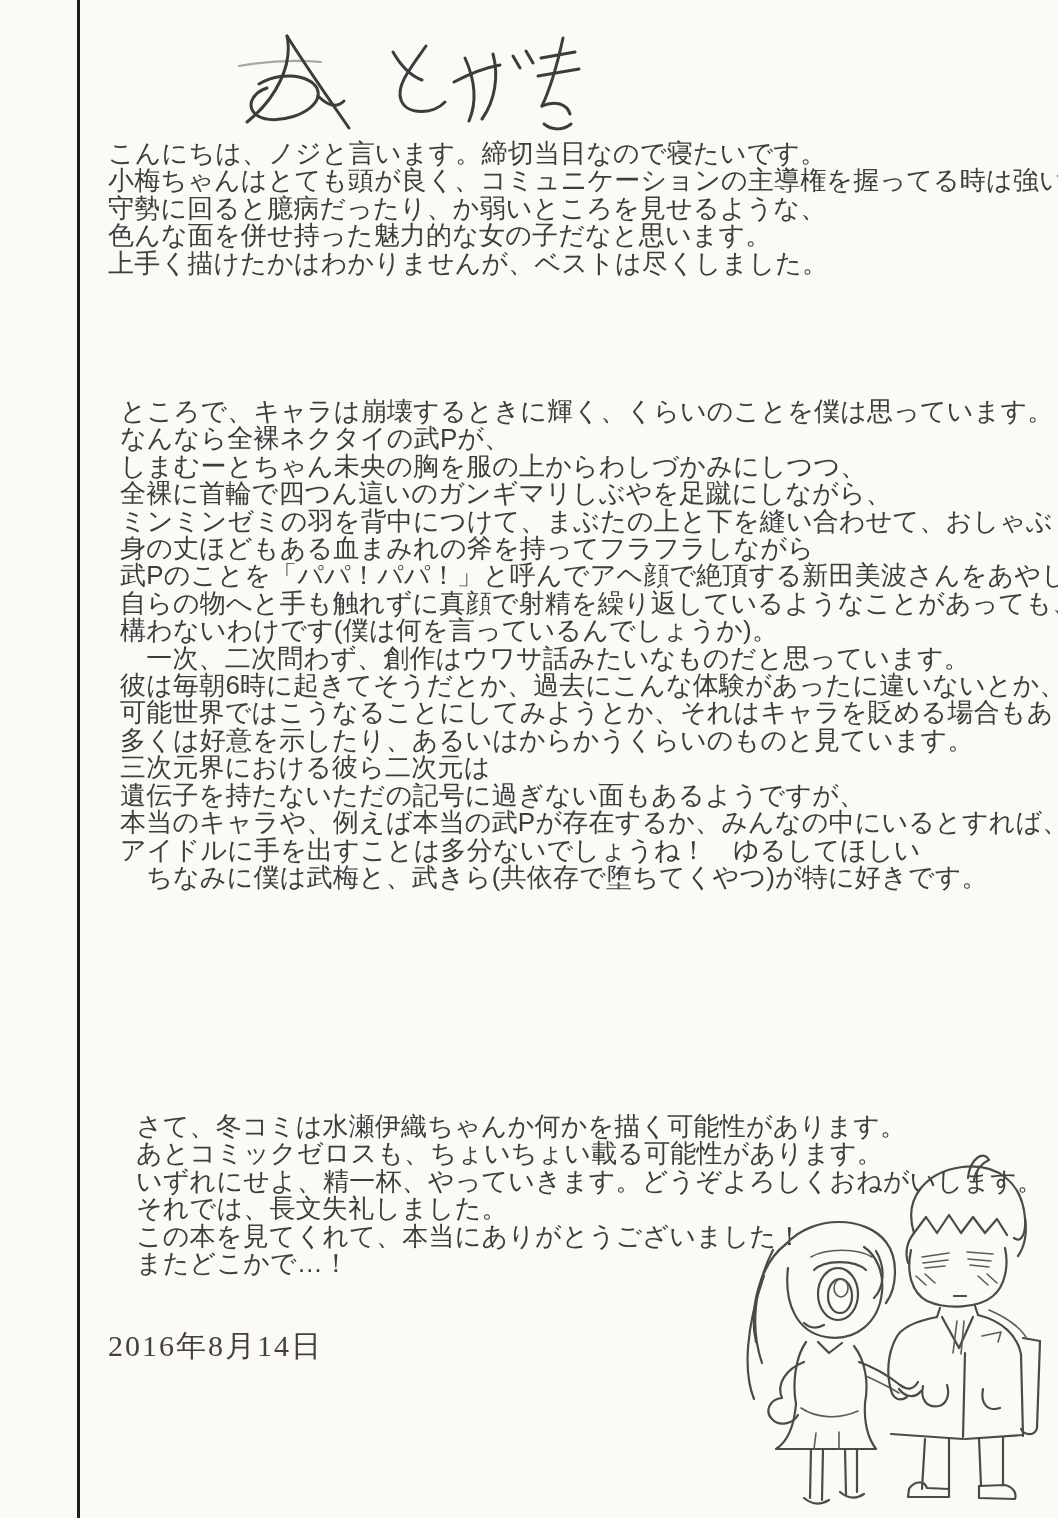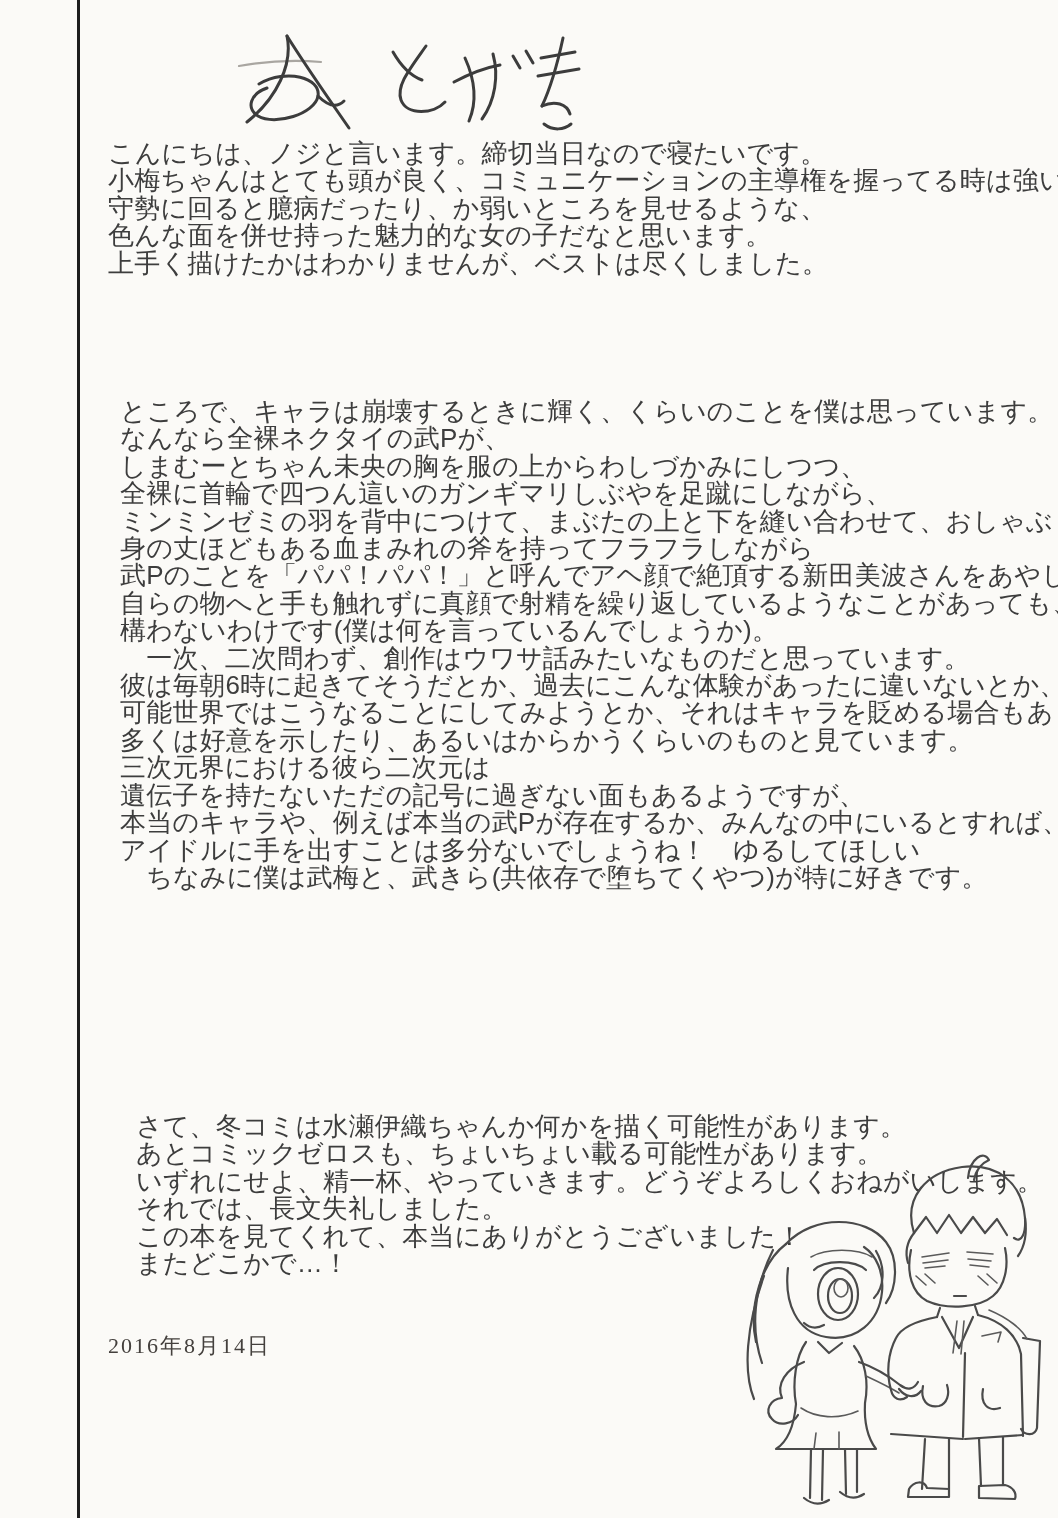--- a/index.html
+++ b/index.html
@@ -22,21 +22,21 @@
     white-space:pre;letter-spacing:0.2px;
   }
   .p1{top:140px;}
   .p2{top:308px;}
   .p3{top:398px;margin-left:12px;}
   .p4{top:943px;}
   .p5{top:1113px;margin-left:28px;}
   .colophon{
     position:absolute;left:108px;top:1330px;
     font-family:"Liberation Serif","DejaVu Serif",serif;
-    font-size:22px;line-height:32.5px;color:#44403d;
+    font-size:30px;line-height:32.5px;color:#44403d;
     letter-spacing:2px;
   }
   .colophon div{white-space:pre;}
   .sketch-wrap{position:absolute;left:726px;top:1136px;width:330px;height:380px;}
   .sketch-wrap svg{display:block;width:100%;height:100%;}
   .ink{stroke:#4a4a4a;stroke-width:2.2;fill:none;stroke-linecap:round;stroke-linejoin:round;}
   .ink-thin{stroke:#5a5a5a;stroke-width:1.6;fill:none;stroke-linecap:round;stroke-linejoin:round;}
   .hand{stroke:#3c3c3c;stroke-width:3;fill:none;stroke-linecap:round;stroke-linejoin:round;}
   .hand-light{stroke:#a9a6a1;stroke-width:2.2;fill:none;stroke-linecap:round;}
 </style>

